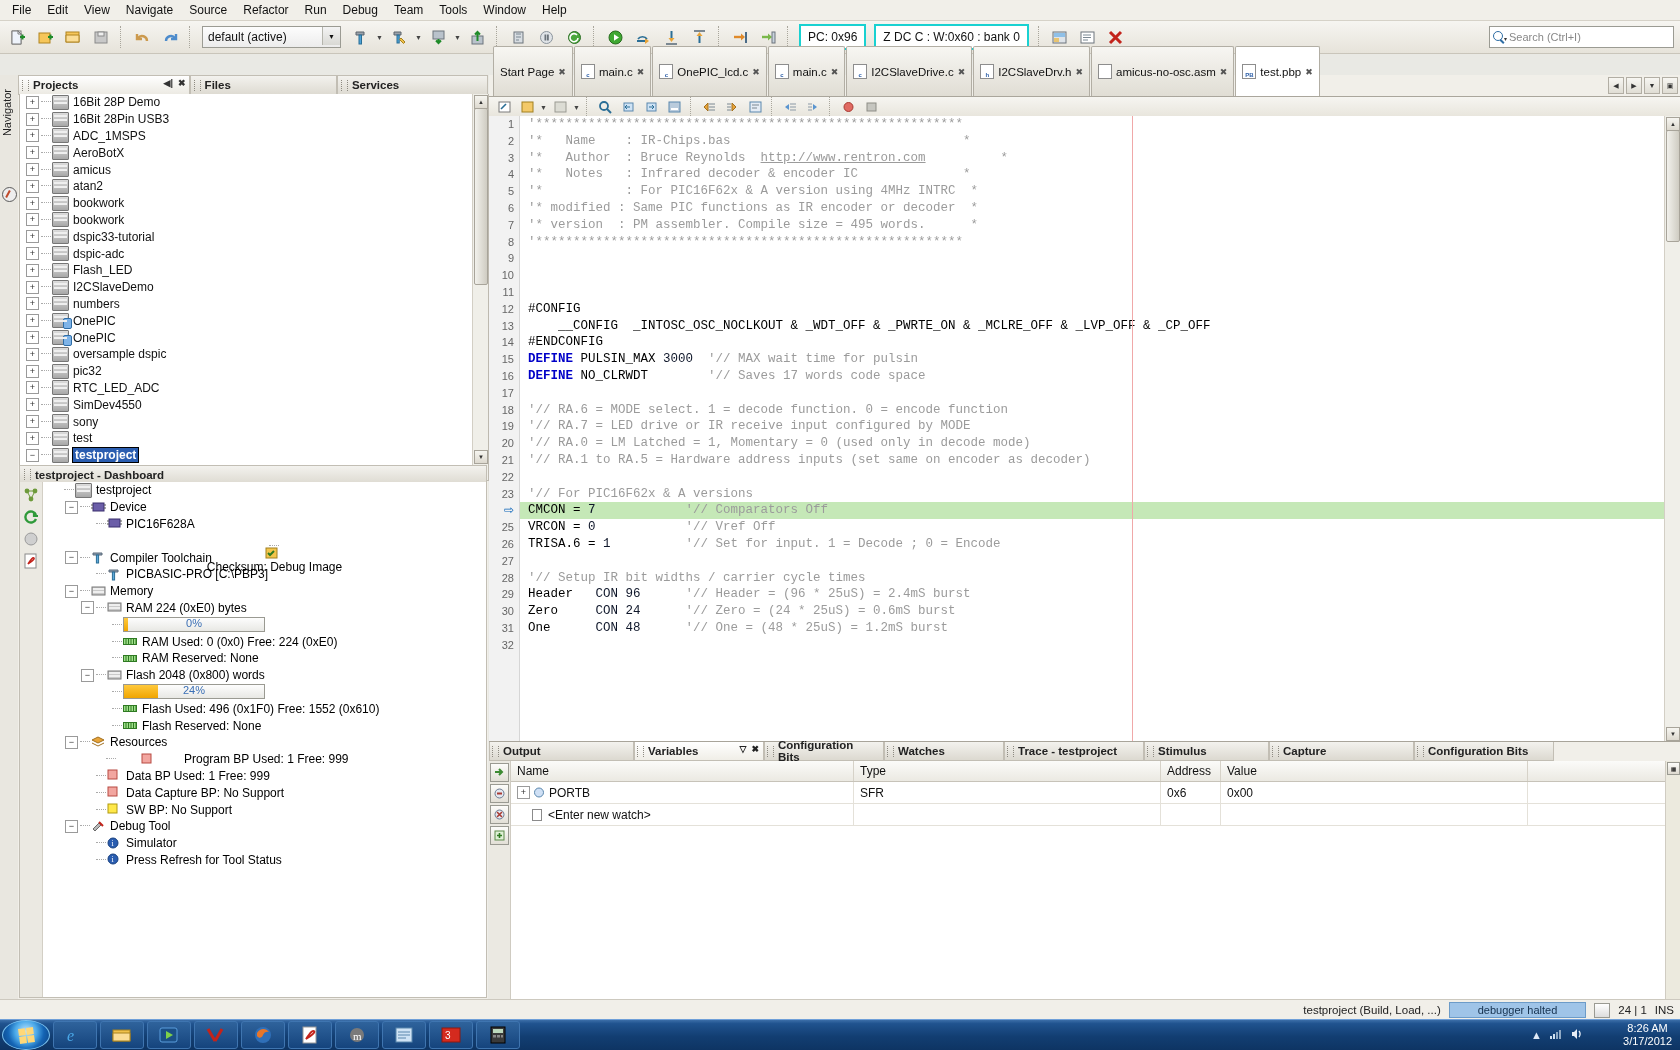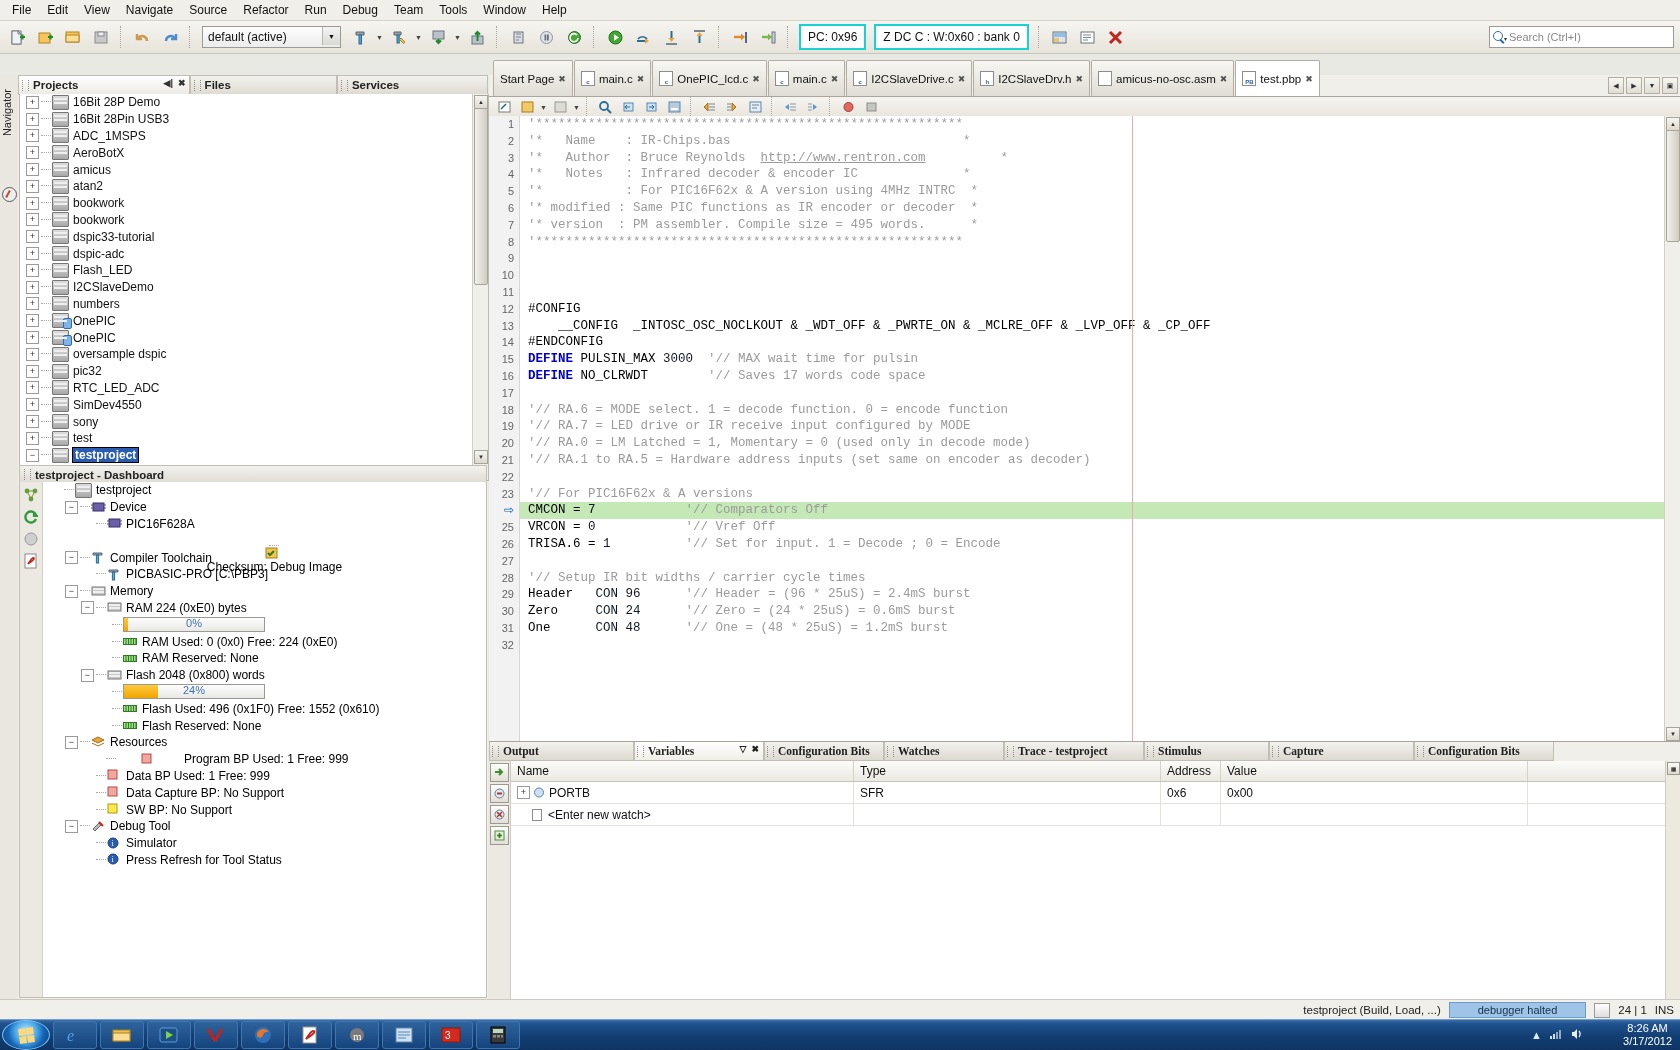--- a/index.html
+++ b/index.html
@@ -89,21 +89,21 @@
   .sv-arrow{position:absolute;left:1px;width:12px;height:12px;background:linear-gradient(to bottom,#f6f5f0,#ddd9cf);
     border:1px solid #a8a49a;display:flex;align-items:center;justify-content:center;font-size:6px;color:#333;}
   .scrollh{position:absolute;left:0;right:15px;bottom:0;height:14px;background:#f0efe9;border-top:1px solid #d3cfc5;}
   .sh-thumb{position:absolute;top:1px;height:11px;background:linear-gradient(to bottom,#f2f1ec,#cfccc2);border:1px solid #a8a49a;border-radius:2px;}
   .dash-side{position:absolute;left:0;top:0;width:22px;bottom:0;background:#ebe9e2;border-right:1px solid #d3cfc5;}
   .dsi{width:18px;height:18px;margin:4px auto;position:relative;}
 
   
   .editcol{position:absolute;left:489px;top:0;right:0;bottom:0;background:#f1efe9;}
   .ed-tabs{height:21px;display:flex;align-items:flex-end;padding-left:4px;background:#f1efe9;border-bottom:1px solid #aaa69c;position:relative;}
-  .etab{height:19px;display:flex;align-items:center;gap:4px;padding:8px 6px;font-size:11.5px;color:#111;
+  .etab{height:19px;display:flex;align-items:center;gap:4px;padding:15px 6px;font-size:11.5px;color:#111;
     background:linear-gradient(to bottom,#f7f6f2,#e0ddd4);border:1px solid #b2aea4;border-bottom:none;margin-right:1px;border-radius:2px 2px 0 0;}
   .etab.active{background:#fff;font-weight:normal;}
   .etab .ci{width:12px;height:13px;background:#fff;border:1px solid #8d8d8d;font-size:6px;color:#2d5fa8;font-weight:bold;
     display:flex;align-items:flex-end;justify-content:center;flex:none;}
   .etab .cx{font-size:9px;color:#555;}
   .ed-tabctl{position:absolute;right:2px;bottom:2px;display:flex;gap:2px;align-items:center;}
   .tctl{width:14px;height:15px;border:1px solid #b2aea4;background:linear-gradient(to bottom,#f7f6f2,#e0ddd4);
      display:flex;align-items:center;justify-content:center;font-size:7px;color:#333;}
 
   .ed-toolbar{height:20px;background:linear-gradient(to bottom,#f6f5f1,#e8e5dc);border-bottom:1px solid #c9c5ba;
@@ -122,21 +122,21 @@
   .cm{color:#9b9b9b;}
   .kw{color:#0000c8;font-weight:bold;}
   .num{color:#0f172a;}
   .lnk{color:#9b9b9b;text-decoration:underline;}
   .marginline{position:absolute;top:0;bottom:0;width:1px;background:#f0a8a8;}
 
   
   .dock{position:absolute;left:0;right:0;bottom:0;height:278px;background:#f1efe9;border-top:1px solid #a8a49a;}
   .dock-tabs{height:19px;display:flex;}
   .dtab{height:18px;display:flex;align-items:center;font-size:11.5px;font-weight:bold;color:#222;
-    background:linear-gradient(to bottom,#f3f2ee,#dcd9d0);border:1px solid #c2beb4;border-top:none;padding:0 6px 0 2px;position:relative;font-family:Liberation Serif, serif;}
+    background:linear-gradient(to bottom,#f3f2ee,#dcd9d0);border:1px solid #c2beb4;border-top:none;padding:0 6px 0 2px;position:relative;}
   .dtab.active{background:linear-gradient(to bottom,#ffffff,#f0eee7);}
   .tbl-head{height:20px;display:flex;background:linear-gradient(to bottom,#fbfbf9,#ebe9e2);border-bottom:1px solid #c7c3b9;font-size:12px;color:#111;}
   .th{display:flex;align-items:center;padding-left:6px;border-right:1px solid #d6d2c8;}
   .tr{height:21px;display:flex;border-bottom:1px solid #e4e1d9;font-size:12px;color:#111;background:#fff;}
   .td{display:flex;align-items:center;padding-left:6px;border-right:1px solid #e4e1d9;}
   .wtoolcol{position:absolute;left:0;top:19px;width:21px;bottom:0;background:#ebe9e2;border-right:1px solid #cfcbc1;}
   .wtb{width:17px;height:17px;margin:2px auto;border:1px solid #9a9a92;background:linear-gradient(to bottom,#fcfcfa,#e2dfd6);
      display:flex;align-items:center;justify-content:center;}
 
   

